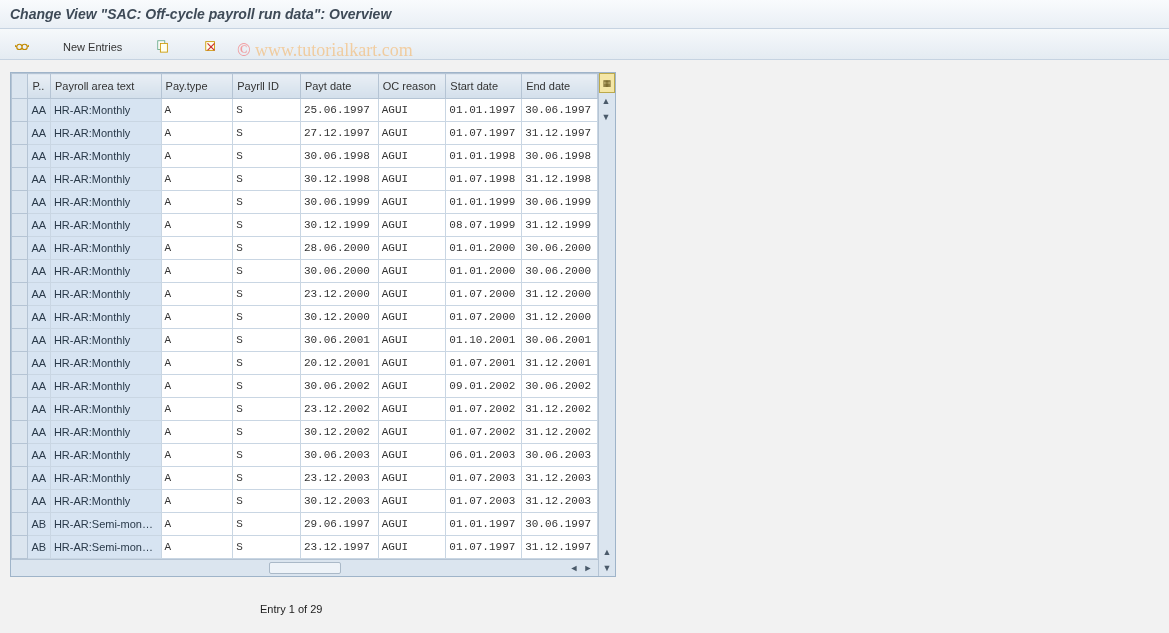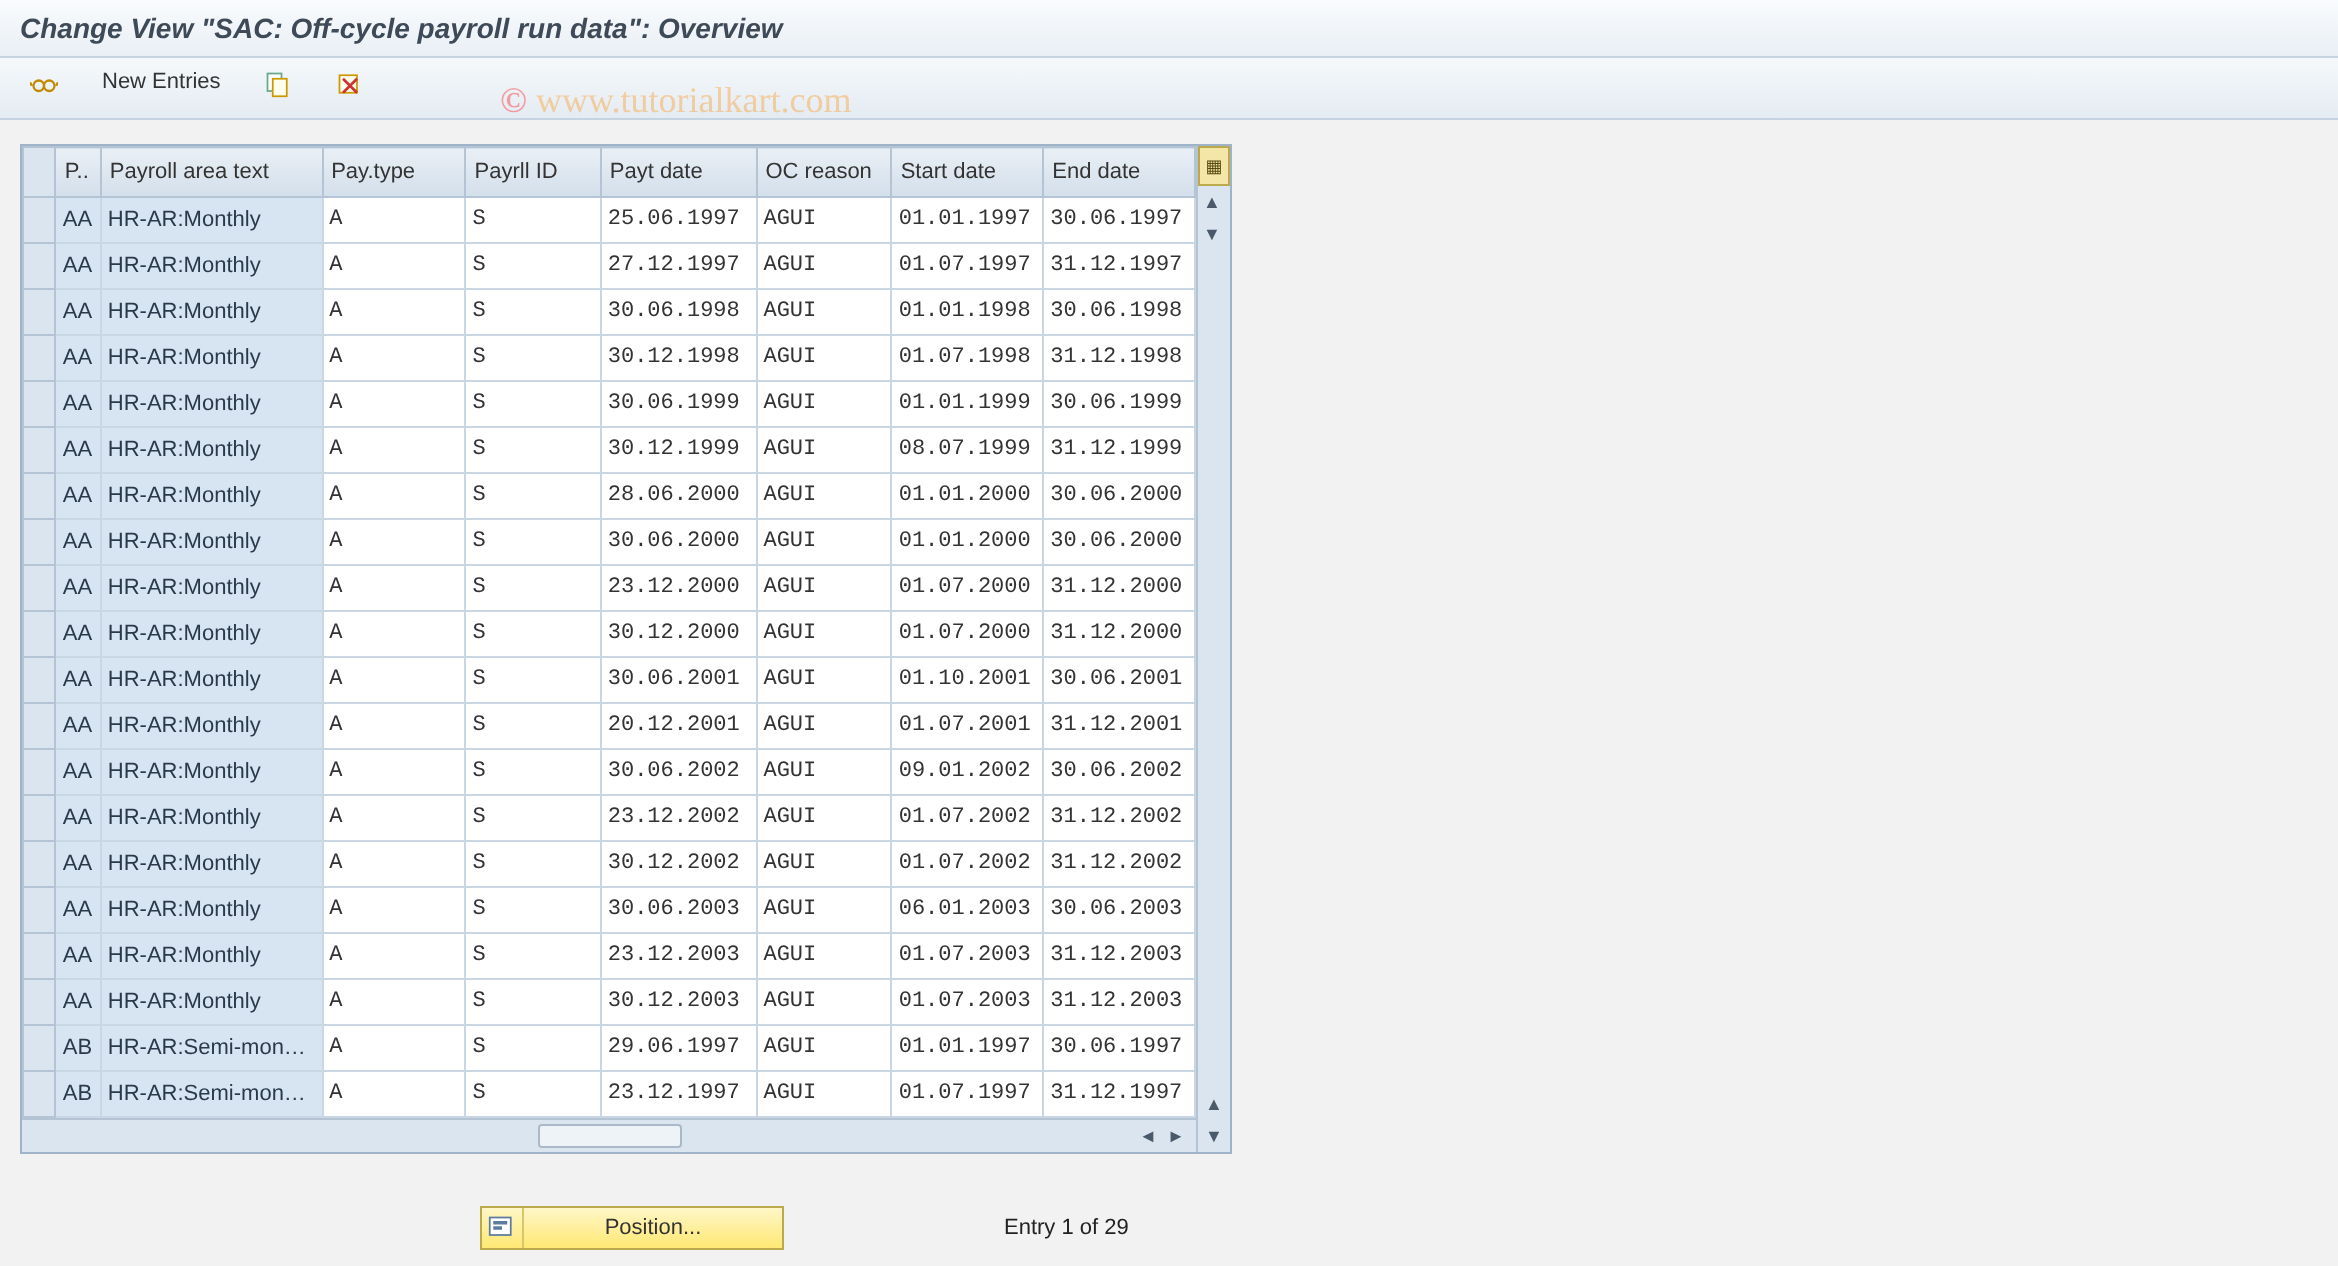--- a/index.html
+++ b/index.html
@@ -20,22 +20,22 @@
     font-style: italic;
     font-weight: bold;
     font-size: 14px;
     color: #3e4a57;
   }
   .toolbar {
     background: linear-gradient(to bottom, #f6f9fb, #e4ebf2);
     border-bottom: 1px solid #c6d3e1;
     padding: 4px 8px;
     display: flex;
-    align-items: flex-start;
-    gap: 8px;
+    align-items: flex-end;
+    gap: 20px;
     height: 22px;
   }
   .toolbar .btn {
     display: inline-flex;
     align-items: center;
     gap: 4px;
     padding: 1px 6px;
     border: 1px solid transparent;
     cursor: pointer;
     font-size: 11px;
@@ -43,21 +43,21 @@
   }
   .icon {
     display: inline-block;
     width: 14px;
     height: 14px;
     vertical-align: middle;
   }
   .watermark {
     position: absolute;
     top: 40px;
-    left: 250px;
+    left: 237px;
     font-size: 18px;
     color: rgba(255,140,0,0.35);
     font-family: Georgia, serif;
     pointer-events: none;
   }
   .watermark .copy {
     color: rgba(255,0,0,0.35);
     font-weight: bold;
   }
 
@@ -517,26 +517,16 @@
         <div class="arrow-btn">▼</div>
       </div>
       <div>
         <div class="arrow-btn">▲</div>
         <div class="arrow-btn">▼</div>
       </div>
     </div>
   </div>
 
   <div class="footer-row">
-    <div class="position-btn">
-      <span class="icon-box">
-        <svg width="14" height="14" viewBox="0 0 16 16">
-            <rect x="1" y="2" width="12" height="10" fill="#fff" stroke="#5b7ca0"></rect>
-            <rect x="3" y="4" width="8" height="2" fill="#5b7ca0"></rect>
-            <rect x="3" y="7" width="5" height="2" fill="#5b7ca0"></rect>
-          </svg>
-      </span>
-      <span class="label">Position...</span>
-    </div>
     <div class="entry-text">Entry 1 of 29</div>
   </div>
 
 </div>
 
 </body></html>

